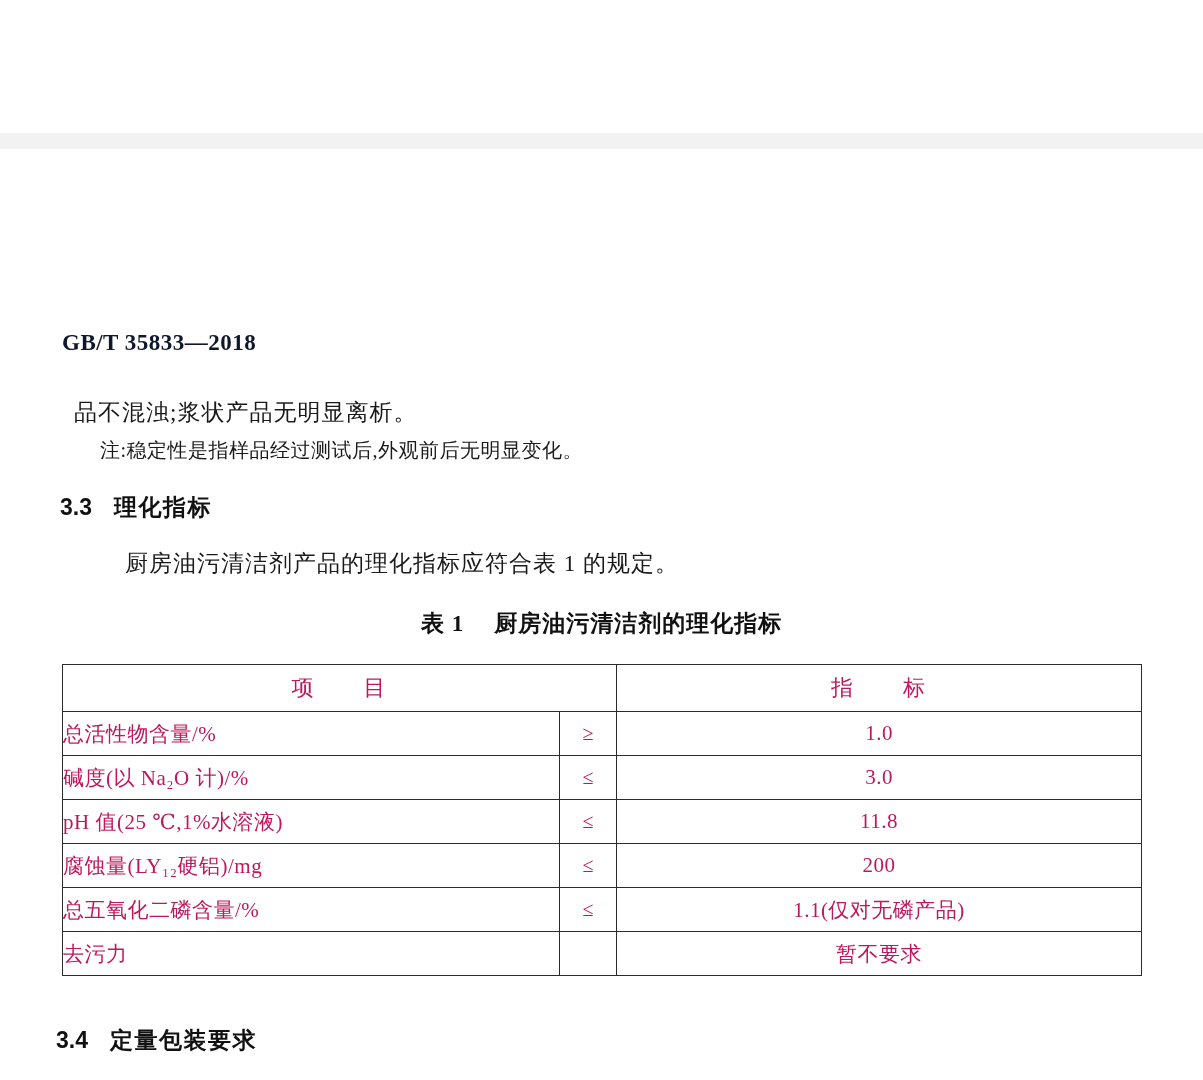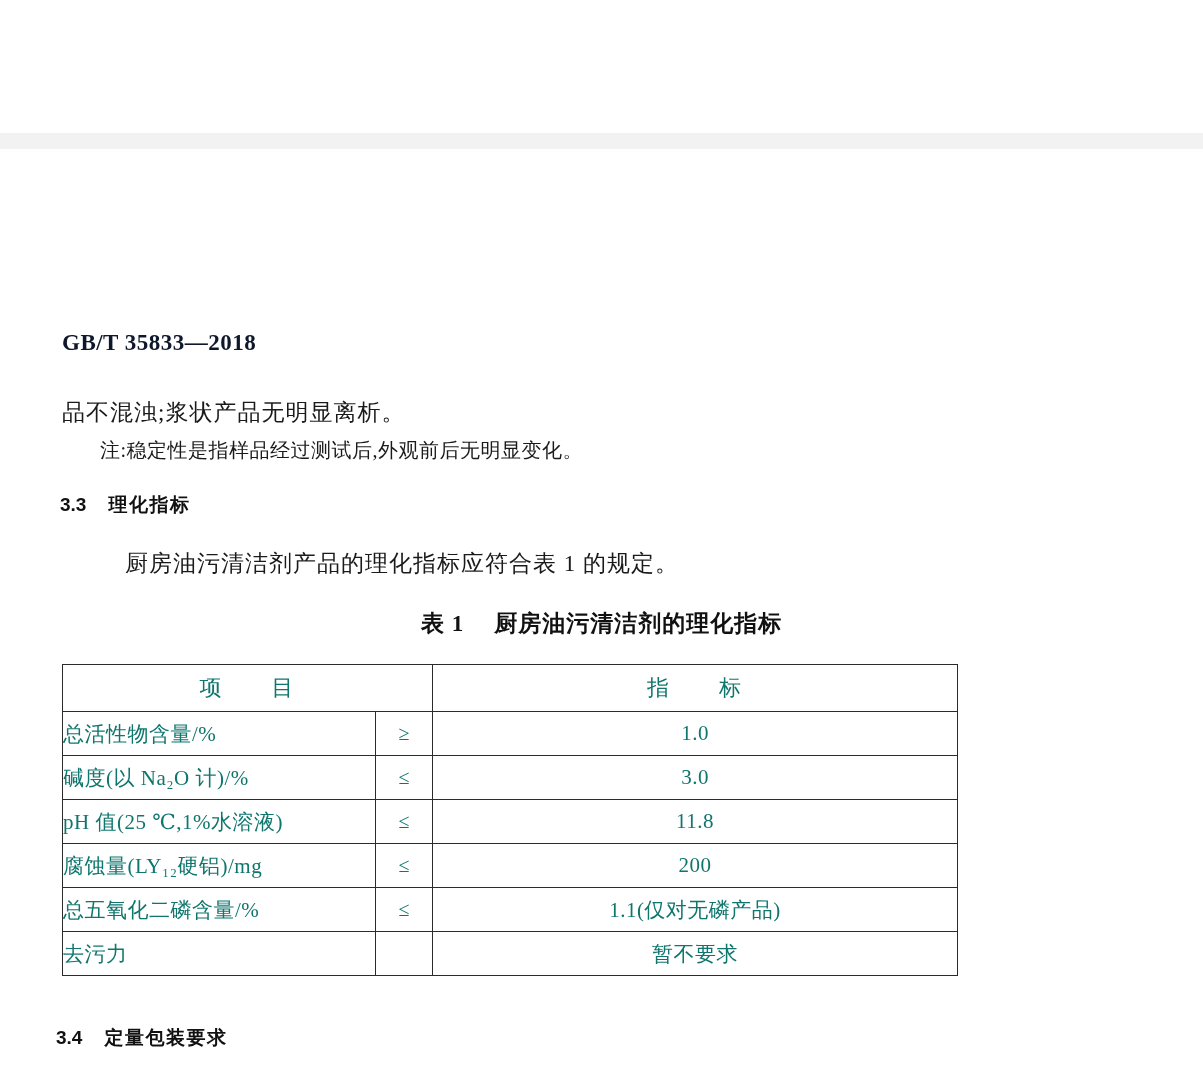--- a/index.html
+++ b/index.html
@@ -51,37 +51,38 @@
     letter-spacing: 0.5px;
     color: #0f172a;
   }
 
   .body-line {
     position: absolute;
     font-size: 23px;
     line-height: 1.5;
     color: #1a1a1a;
     white-space: nowrap;
+    margin-left: 12px;
   }
   .line-1 { left: 62px; top: 396px; letter-spacing: 1px; }
   .note {
     position: absolute;
     left: 100px;
     top: 437px;
     font-size: 20px;
     letter-spacing: 0.5px;
     white-space: nowrap;
     color: #1a1a1a;
   }
 
   .heading {
     position: absolute;
     font-family: "Liberation Sans", sans-serif;
     font-weight: bold;
-    font-size: 19px;
+    font-size: 23px;
     color: #111111;
     white-space: nowrap;
   }
   .heading .num { font-family: "Liberation Sans", sans-serif; }
   .heading .txt { margin-left: 22px; letter-spacing: 1.5px; }
 
   .h33 { left: 60px; top: 492px; }
   .h34 { left: 56px; top: 1025px; }
 
   .para {
@@ -105,24 +106,24 @@
     letter-spacing: 1px;
     color: #111111;
   }
   .table-caption .cap-num { margin-right: 12px; text-align: center; }
   .table-caption .cap-txt { margin-left: 18px; }
 
   table.spec {
     position: absolute;
     left: 62px;
     top: 664px;
-    width: 896px;
+    width: 1080px;
     border-collapse: collapse;
     font-size: 21px;
-    color: #0f766e;
+    color: #be185d;
   }
   table.spec td, table.spec th {
     border: 1px solid #2b2b2b;
     padding: 0;
     font-weight: normal;
   }
   table.spec tr { height: 44px; }
   th.hdr-item, th.hdr-spec {
     text-align: center;
     font-size: 22px;

